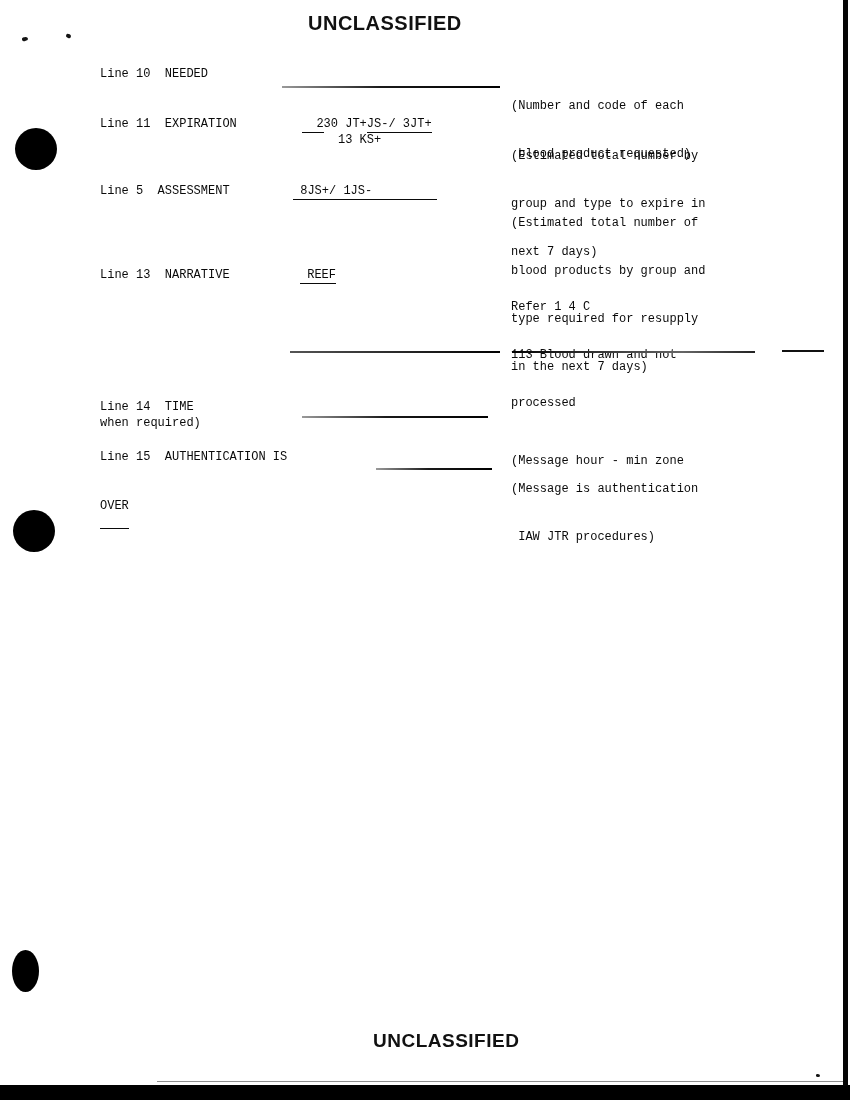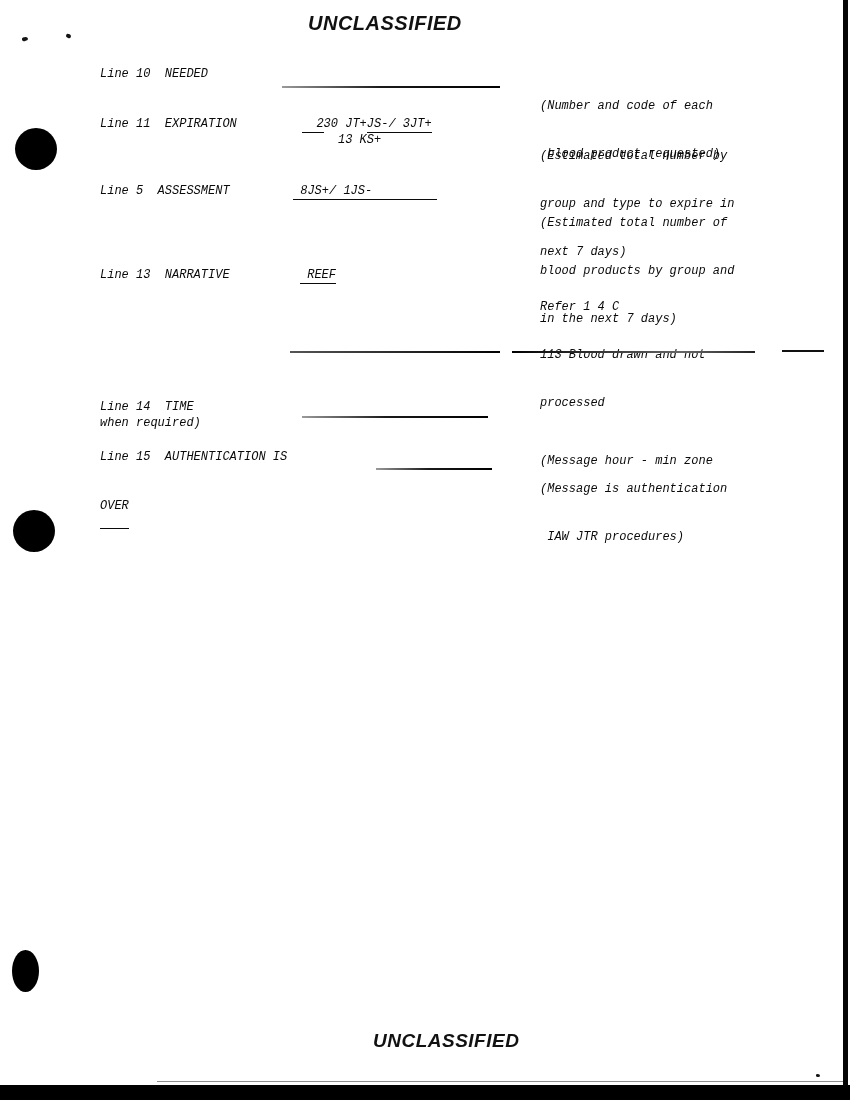--- a/index.html
+++ b/index.html
@@ -3,30 +3,29 @@
 <meta charset="utf-8">
 <style>
   html,body{margin:0;padding:0;background:#ffffff;}
   .page{
     position:relative;
     width:850px;height:1103px;
     background:#ffffff;
     overflow:hidden;
     font-family:"Liberation Mono","DejaVu Sans Mono",monospace;
     color:#0a0a0a;
-    font-style:italic;
   }
   .mono{
     position:absolute;
     font-family:"Liberation Mono","DejaVu Sans Mono",monospace;
     font-size:12px;line-height:16px;
     white-space:pre;
     color:#0a0a0a;
   }
-  .noteblock span{display:block;margin-left:29px;}
+  .noteblock span{display:block;}
   .u{border-bottom:1.6px solid #0a0a0a;padding-bottom:1px;}
   .classification{
     position:absolute;
     font-family:"Liberation Sans","DejaVu Sans",sans-serif;
     font-weight:bold;
     color:#111;
     letter-spacing:0.5px;
     white-space:pre;
   }
   .class-top{left:308px;top:12px;font-size:20px;}
@@ -74,20 +73,21 @@
     <span>(Estimated total number by</span>
     <span>group and type to expire in</span>
     <span>next 7 days)</span>
   </div>
 
   <div class="mono" style="left:100px;top:183px;">Line 5  ASSESSMENT</div>
   <div class="mono" style="left:293px;top:183px;"><span class="u"> 8JS+/ 1JS-         </span></div>
   <div class="mono noteblock" style="left:511px;top:183px;">
     <span>(Estimated total number of</span>
     <span>blood products by group and</span>
+    <span>type required for resupply</span>
     <span>in the next 7 days)</span>
   </div>
 
   <div class="mono" style="left:100px;top:267px;">Line 13  NARRATIVE</div>
   <div class="mono" style="left:300px;top:267px;"><span class="u"> REEF</span></div>
   <div class="mono noteblock" style="left:511px;top:267px;">
     <span>Refer 1 4 C</span>
     <span>113 Blood drawn and not</span>
     <span>processed</span>
   </div>

